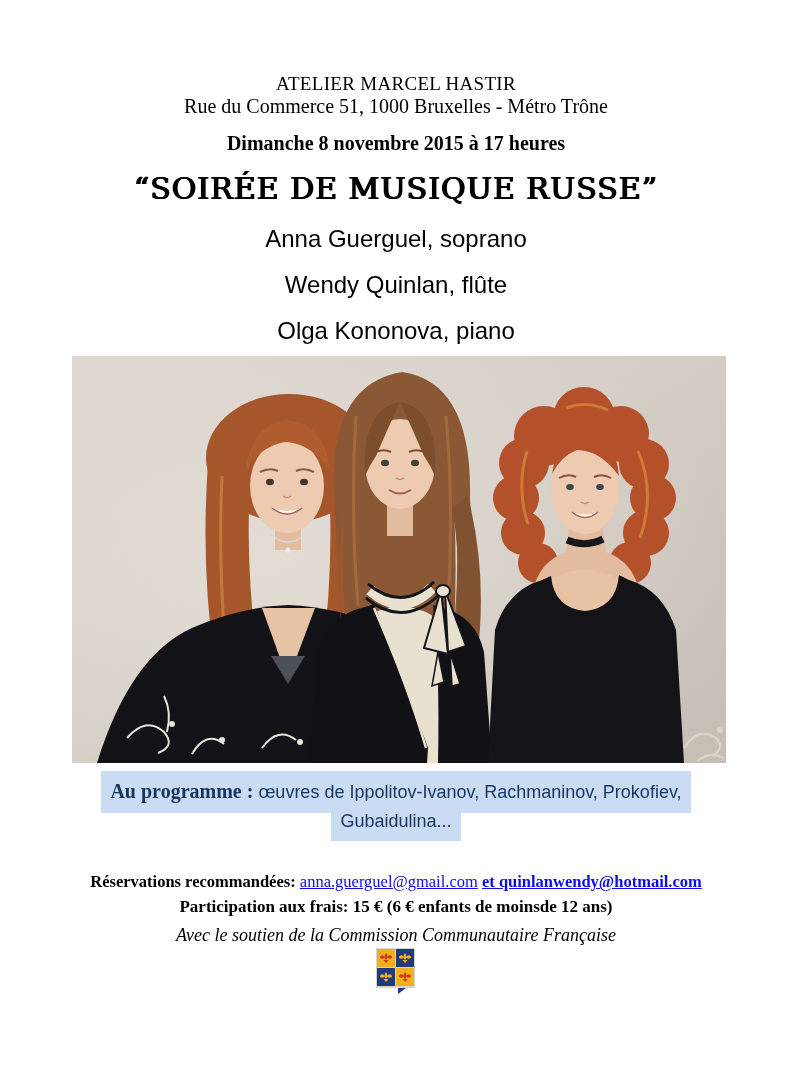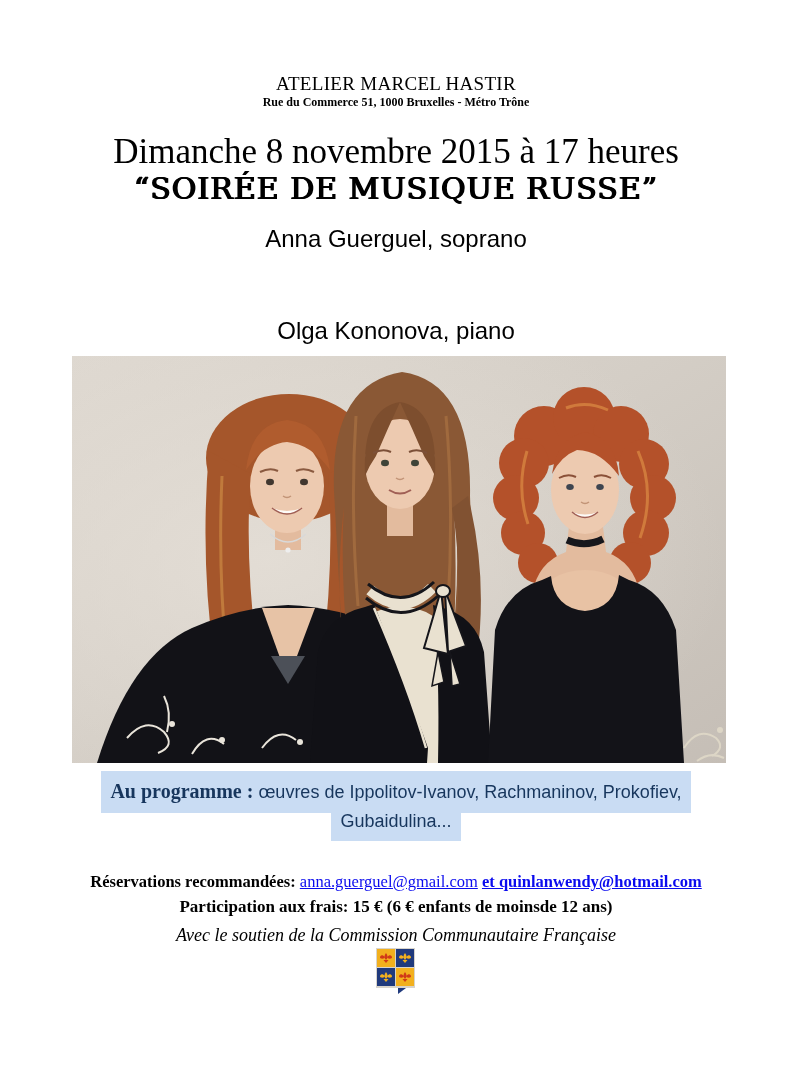--- a/index.html
+++ b/index.html
@@ -2,22 +2,22 @@
 <html><head>
 <meta charset="utf-8">
 <style>
   html,body{margin:0;padding:0;background:#ffffff;}
   .page{
     position:relative;width:792px;height:1079px;background:#ffffff;
     font-family:"Liberation Serif",serif;color:#000;overflow:hidden;
   }
   .line{position:absolute;left:0;right:0;text-align:center;white-space:nowrap;}
   .venue{top:73px;font-size:19px;font-weight:normal;letter-spacing:.3px;}
-  .address{top:95px;font-size:12px;font-weight:bold;}
-  .datetime{top:132px;font-size:35px;font-weight:normal;}
+  .address{top:95px;font-size:20px;font-weight:normal;}
+  .datetime{top:132px;font-size:20px;font-weight:bold;}
   .main-title{
     top:171px;font-size:30px;font-weight:normal;
     font-family:"DejaVu Serif",serif;letter-spacing:1px;
     text-shadow:.8px 0 0 #000,-.8px 0 0 #000;
   }
   .performer{font-family:"Liberation Sans",sans-serif;font-size:24px;}
   .p1{top:225px}.p2{top:271px}.p3{top:317px}
   .photo-wrap{position:absolute;left:72px;top:356px;width:654px;height:407px;}
   .photo-wrap svg{display:block;}
   .program-line{position:absolute;left:0;right:0;text-align:center;white-space:nowrap;}
@@ -38,20 +38,21 @@
 <body>
 
 <div class="page">
 
   <div class="line venue">ATELIER MARCEL HASTIR</div>
   <div class="line address">Rue du Commerce 51, 1000 Bruxelles - Métro Trône</div>
   <div class="line datetime">Dimanche 8 novembre 2015 à 17 heures</div>
   <div class="line main-title">“SOIRÉE DE MUSIQUE RUSSE”</div>
 
   <div class="line performer p1">Anna Guerguel, soprano</div>
+  <div class="line performer p2">Wendy Quinlan, flûte</div>
   <div class="line performer p3">Olga Kononova, piano</div>
 
   <div class="photo-wrap">
     <svg width="654" height="407" viewBox="0 0 654 407" xmlns="http://www.w3.org/2000/svg">
       <defs>
         <linearGradient id="bgG" x1="0" y1="0" x2="1" y2="1">
           <stop offset="0" stop-color="#ddd7cf"></stop>
           <stop offset="0.45" stop-color="#d4cec6"></stop>
           <stop offset="1" stop-color="#c5beb6"></stop>
         </linearGradient>

